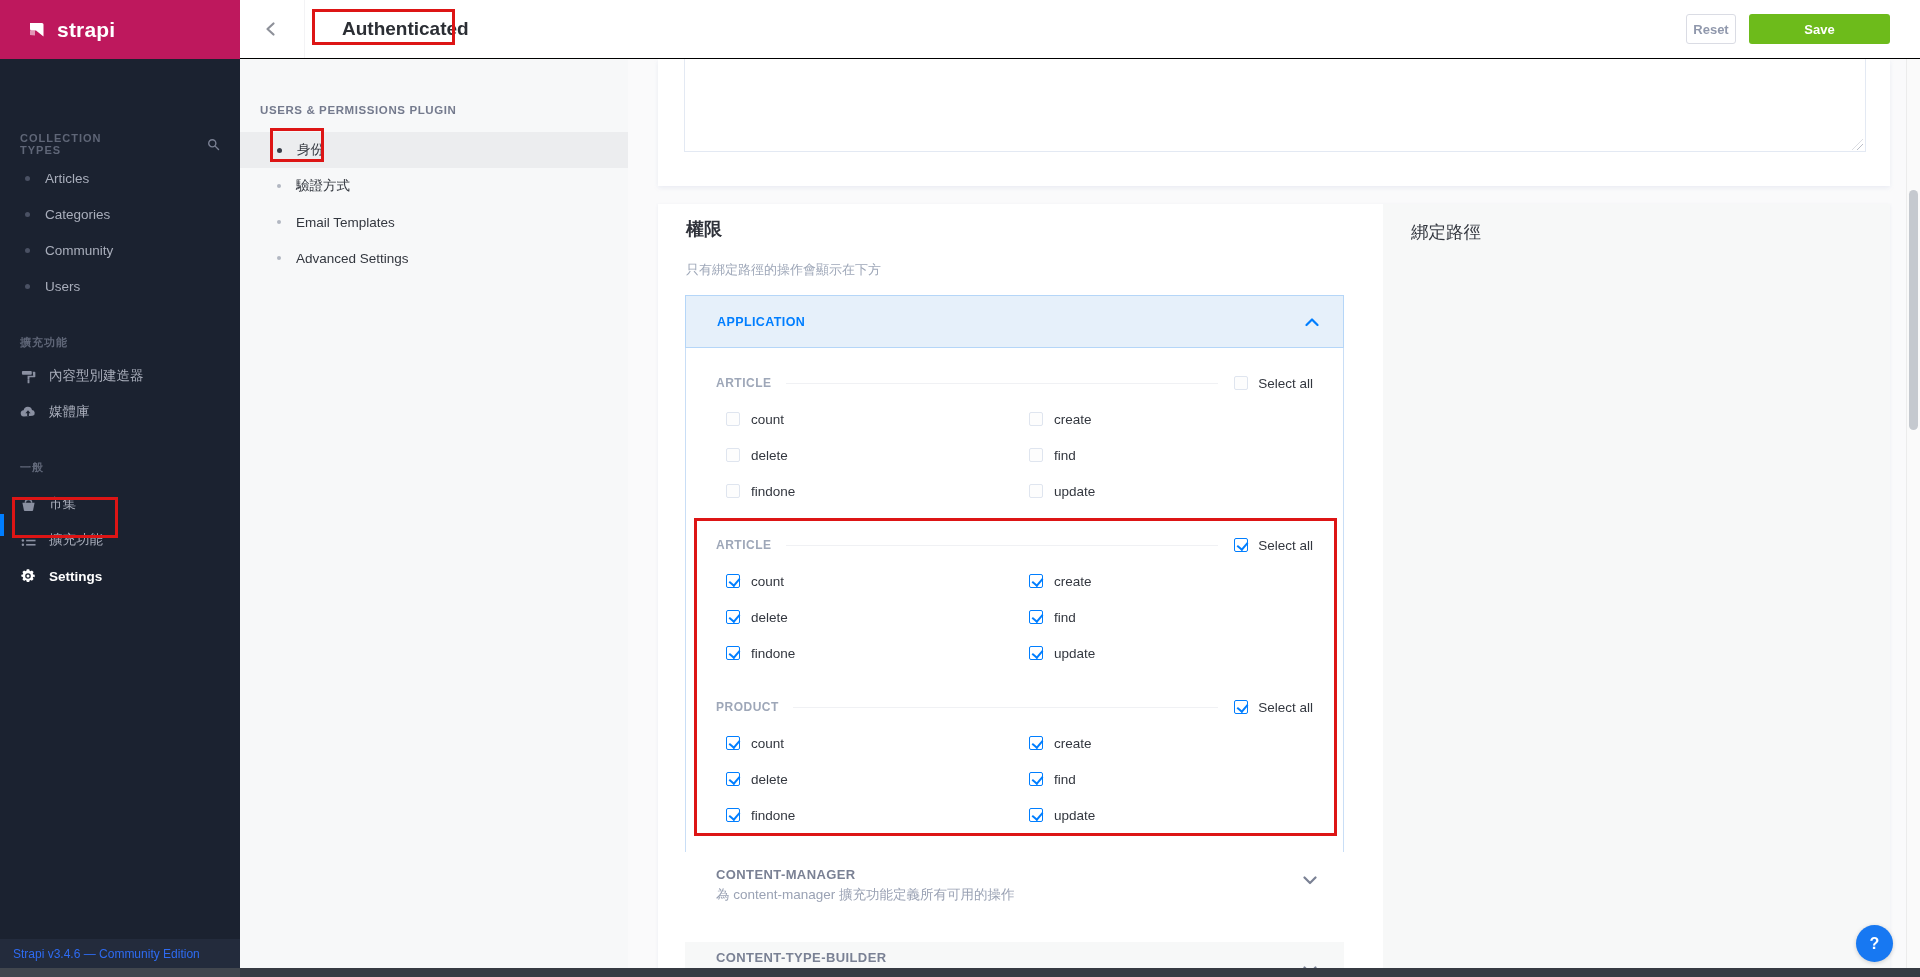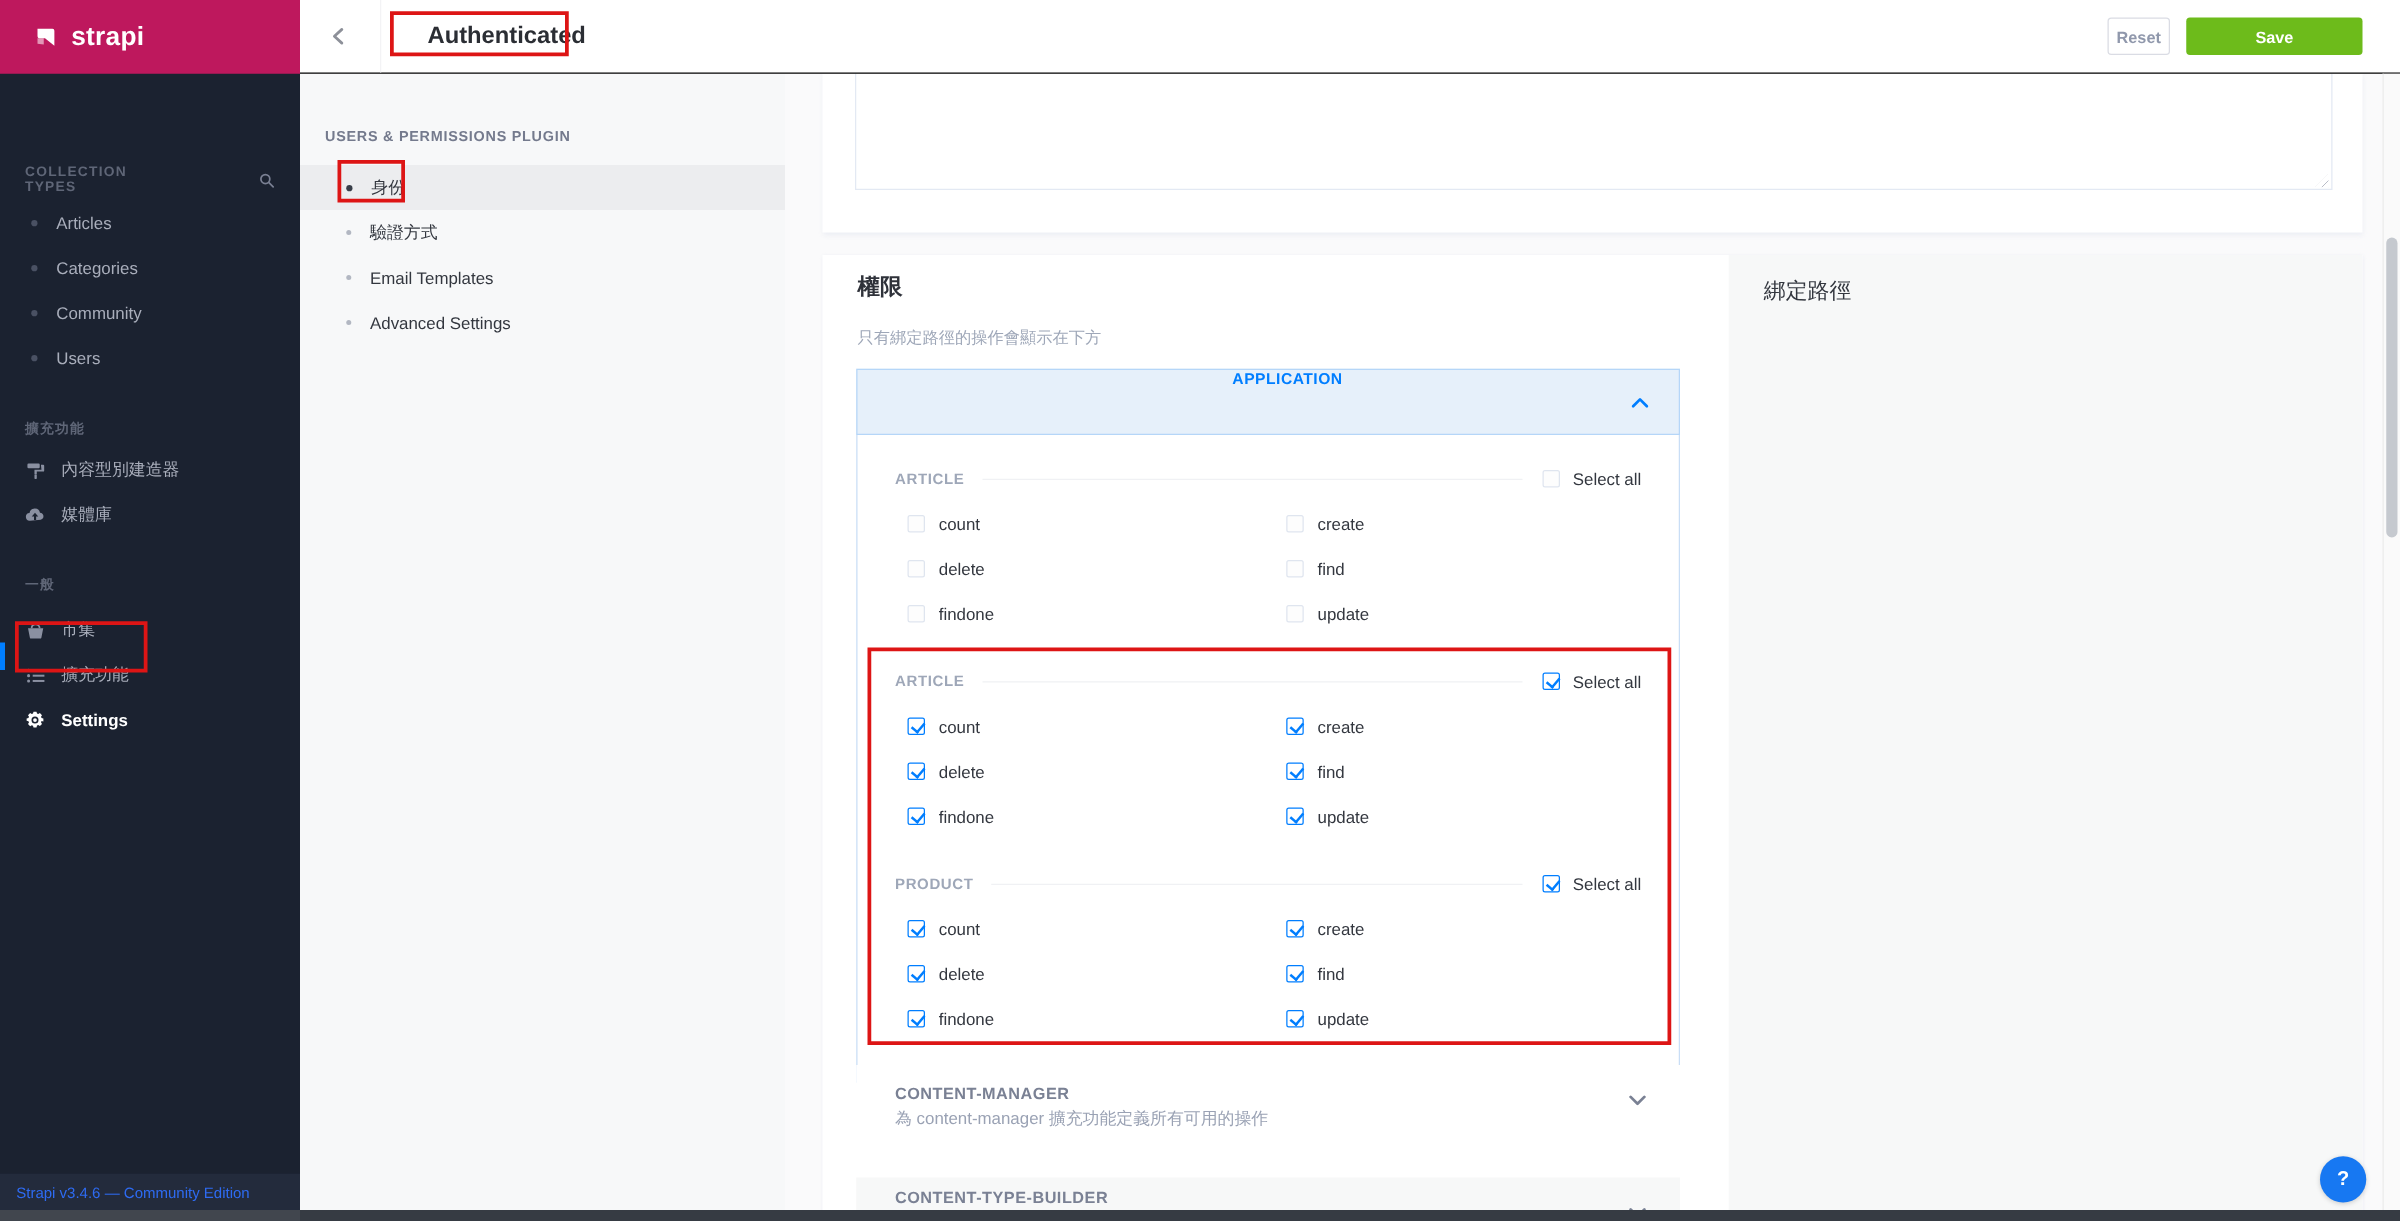--- a/index.html
+++ b/index.html
@@ -64,21 +64,21 @@
                    background:repeating-linear-gradient(135deg, transparent 0 3px, #b9bdc7 3px 4px);
                    clip-path:polygon(100% 0, 100% 100%, 0 100%); }
   #card-permissions { position:absolute; left:658px; top:204px; width:1232px; height:766px; background:#fff;
                       box-shadow:0 1px 3px rgba(227,230,240,.65); overflow:hidden; z-index:6; }
   #side-note { position:absolute; right:0; top:0; bottom:0; width:507px; background:#f7f8f8;
                padding:10px 30px 0 28px; font-size:17.5px; color:#33373f; line-height:37px; }
   #perm-title { position:absolute; left:28px; top:13px; font-size:18px; font-weight:bold; color:#2f323a; }
   #perm-subtitle { position:absolute; left:28px; top:57px; font-size:13px; color:#9ea7b8; }
   #accordion { position:absolute; left:27px; top:91px; width:659px; }
   #acc-header { height:53px; background:#e6f0fa; border:1px solid #b5d6f8; padding-left:31px;
-                display:flex; flex-direction:row; justify-content:center; position:relative; cursor:pointer; }
+                display:flex; flex-direction:column; justify-content:center; position:relative; cursor:pointer; }
   #acc-name { font-size:12.5px; font-weight:bold; color:#007eff; letter-spacing:.4px; }
   #acc-desc { font-size:13px; color:#1d83f7; margin-top:3px; }
   .acc-chevron { position:absolute; right:24px; top:50%; transform:translateY(-50%); }
   #acc-body { border:1px solid #c9def6; border-top:none; background:#fff; height:518px;
               padding:24px 30px 0; position:relative; }
   .perm-section .sec-head { display:flex; align-items:center; height:22px; }
   .sec-name { font-size:12px; font-weight:bold; color:#9ea7b8; letter-spacing:.5px; }
   .sec-line { flex:1; height:1px; background:#f0f1f4; margin:0 16px 0 14px; }
   .sec-selectall { display:flex; align-items:center; gap:10px; font-size:13.5px; color:#33373f; cursor:pointer; }
   .sec-rows { margin:7px 0 25px 10px; display:grid; grid-template-columns:303px auto; }

